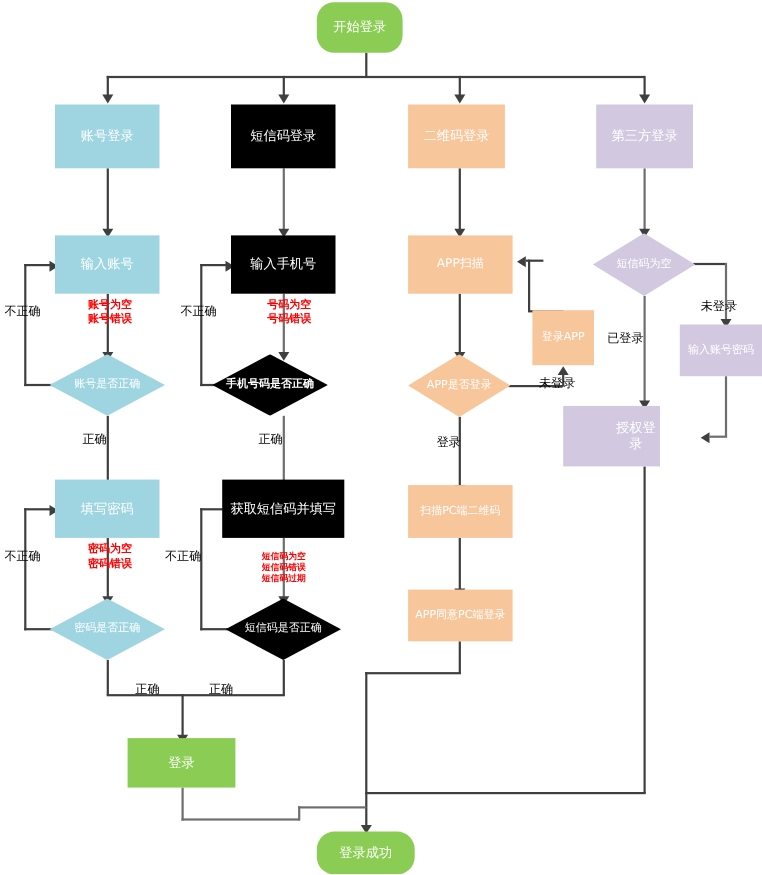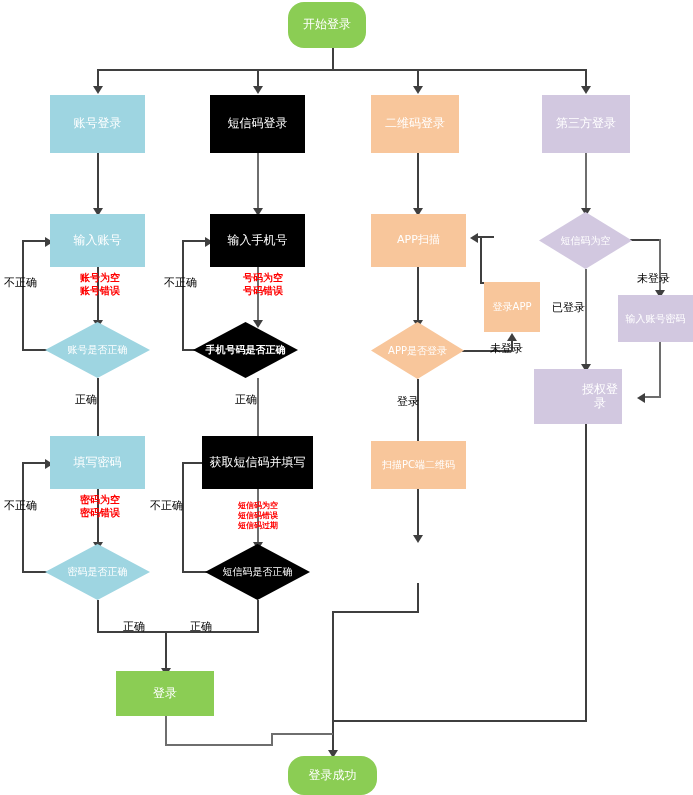--- a/index.html
+++ b/index.html
@@ -221,39 +221,42 @@
     </svg>
     <div class="dtext" style="font-size:10px;">
       <span class="lbl">APP是否登录</span>
     </div>
   </div>
 
   <div class="node rect" style="left:371px;top:441px;width:95px;height:48px;background:#f8c69b;font-size:10px;">
     <span class="lbl">扫描PC端二维码</span>
   </div>
 
+  <div class="node rect" style="left:371px;top:536px;width:95px;height:47px;background:#f8c69b;font-size:10px;">
+    <span class="lbl">APP同意PC端登录</span>
+  </div>
 
   <div class="node rect" style="left:542px;top:95px;width:88px;height:58px;background:#d2c8e0;font-size:12px;">
     <span class="lbl">第三方登录</span>
   </div>
 
   <div class="diamond" style="left:539px;top:212px;width:93px;height:57px;">
     <svg class="dshape" viewBox="0 0 93 57" preserveAspectRatio="none">
       <polygon points="46.5,0 93,28.5 46.5,57 0,28.5" fill="#d2c8e0"></polygon>
     </svg>
     <div class="dtext" style="font-size:10px;">
       <span class="lbl">短信码为空</span>
     </div>
   </div>
 
   <div class="node rect" style="left:618px;top:295px;width:75px;height:47px;background:#d2c8e0;font-size:10px;">
     <span class="lbl">输入账号密码</span>
   </div>
 
-  <div class="node rect" style="left:534px;top:369px;width:88px;height:55px;background:#d2c8e0;font-size:12px;padding-left:44px;">
+  <div class="node rect" style="left:512px;top:369px;width:88px;height:55px;background:#d2c8e0;font-size:12px;padding-left:44px;">
     <span class="lbl">授权登录</span>
   </div>
 
   <div class="node rect" style="left:116px;top:671px;width:98px;height:45px;background:#8bcd54;font-size:12px;">
     <span class="lbl">登录</span>
   </div>
 
   <div class="node term" style="left:288px;top:756px;width:89px;height:39px;background:#8bcd54;font-size:12px;">
     <span class="lbl">登录成功</span>
   </div>

